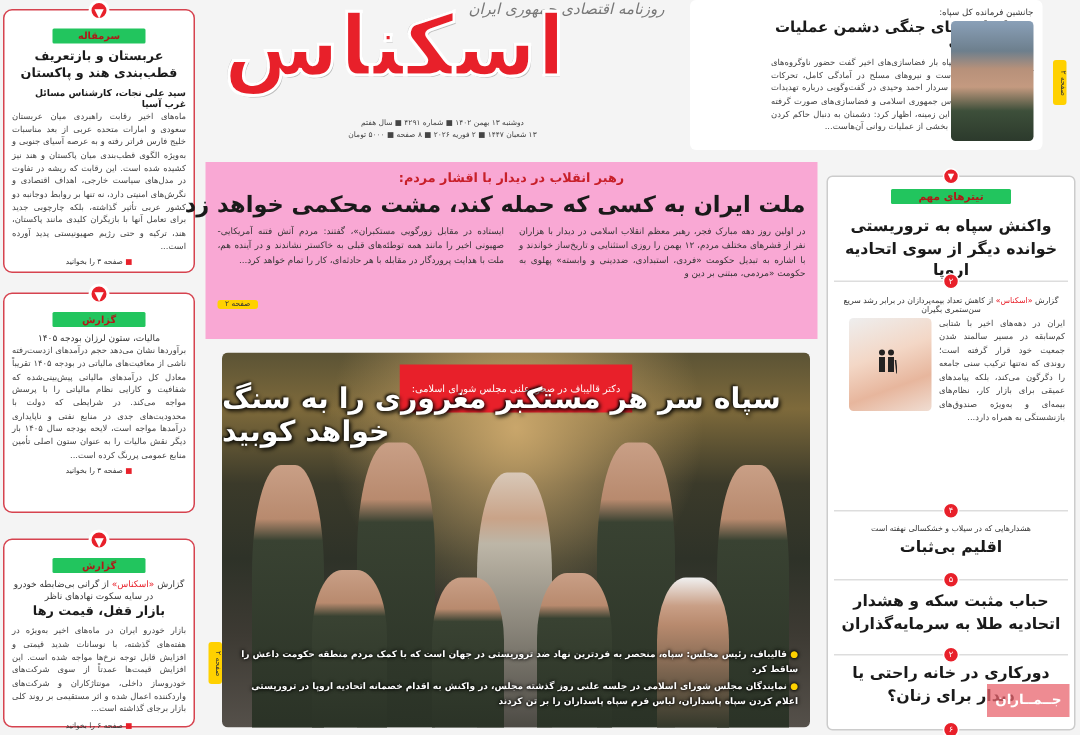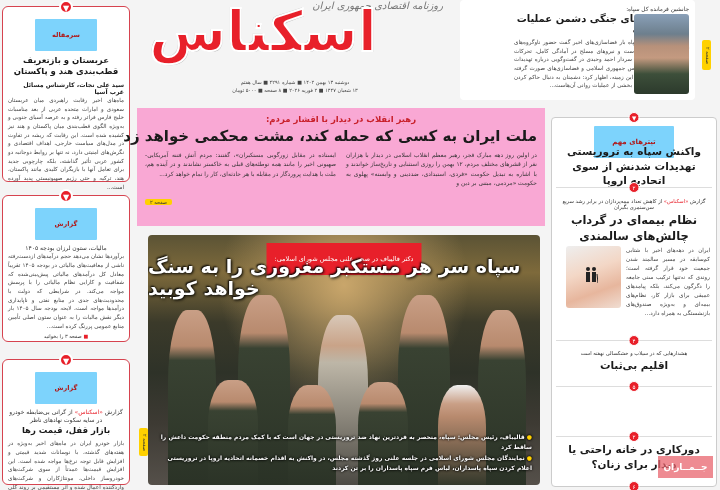--- a/index.html
+++ b/index.html
@@ -4,21 +4,21 @@
 <style>
   * { box-sizing: border-box; margin: 0; padding: 0; }
   html, body { width: 720px; height: 490px; overflow: hidden; background: #f3f3f3; }
   body { font-family: "DejaVu Sans", sans-serif; direction: rtl; position: relative; color: #1a1a1a; }
 
   .page { position: absolute; inset: 0; background: #f4f4f4; }
 
   
   .lbox { position: absolute; left: 2px; width: 128px; background: #fff; border: 1.5px solid #d6434f; border-radius: 6px; padding: 12px 5px 4px 5px; }
   .pin { position: absolute; top: -7px; left: 50%; transform: translateX(-50%); width: 14px; height: 14px; border-radius: 50%; background: #e8202a; color: #fff; font-size: 8px; line-height: 14px; text-align: center; border: 2px solid #fff; }
-  .ytag { display: block; margin: 0 auto 4px auto; width: 62px; background: #7dd3fc; color: #b01818; font-size: 6.5px; text-align: center; padding: 12px 0; border-radius: 1px; font-weight: bold; }
+  .ytag { display: block; margin: 0 auto 4px auto; width: 62px; background: #22c55e; color: #b01818; font-size: 6.5px; text-align: center; padding: 1px 0; border-radius: 1px; font-weight: bold; }
   .lbox h3 { font-size: 8.5px; text-align: center; font-weight: bold; line-height: 1.35; margin-bottom: 3px; }
   .lbox .sub { font-size: 6px; text-align: center; color: #333; line-height: 1.4; }
   .lbox .author { font-size: 6.2px; font-weight: bold; color: #1a1a1a; margin-bottom: 1px; }
   .lbox p { font-size: 5.6px; line-height: 1.55; color: #444; text-align: justify; }
   .lbox .more { font-size: 5px; text-align: center; color: #333; margin-top: 3px; }
   .lbox .more span { color: #e8202a; }
 
   
   .mast { position: absolute; left: 135px; top: 0; width: 320px; height: 108px; }
   .logo { position: absolute; left: 14px; top: 4px; font-size: 56px; font-weight: bold; color: #e8202a; letter-spacing: -2px; -webkit-text-stroke: 2px #fff; text-shadow: 0 0 0 #999, 1px 1px 0 #bbb, -1px -1px 0 #bbb; line-height: 1; font-family: "DejaVu Sans", sans-serif; }
@@ -146,28 +146,27 @@
     </div>
   </div>
   <div class="vtag" style="left:139px;top:428px;height:28px;">صفحه ۲</div>
 
   <div class="rcol">
     <div class="rpin" style="top:-6px;">▼</div>
     <div class="ritem" style="top:8px;">
       <span class="ytag" style="width:80px;font-size:7px;">تیترهای مهم</span>
     </div>
     <div class="ritem" style="top:26px;">
-      <h3>واکنش سپاه به تروریستی تهدیدات شدنش از سوی اتحادیه اروپا</h3>
+      <h3>واکنش سپاه به تروریستی خوانده دیگر از سوی اتحادیه اروپا</h3>
     </div>
     <div class="divider" style="top:69px;"></div>
     <div class="rpin" style="top:64px;">۲</div>
 
     <div class="ritem" style="top:80px;">
       <div class="kick"><span>گزارش</span> <b>«اسکناس»</b> <span>از کاهش تعداد بیمه‌پردازان در برابر رشد سریع سن‌ستمری بگیران</span></div>
-      <h3 style="font-size:11.5px;">نظام بیمه‌ای در گرداب چالش‌های سالمندی</h3>
       <div style="position:relative;height:68px;margin-top:2px;">
         <div class="insurance-img">
           <svg class="elderly" viewBox="0 0 14 18">
               <circle cx="4" cy="3" r="2" fill="#222"></circle>
               <circle cx="10" cy="3" r="2" fill="#222"></circle>
               <rect x="2" y="6" width="4" height="10" fill="#222"></rect>
               <rect x="8" y="6" width="4" height="10" fill="#222"></rect>
               <line x1="13" y1="8" x2="14" y2="17" stroke="#222"></line>
             </svg>
         </div>
@@ -177,20 +176,23 @@
     <div class="divider" style="top:222px;"></div>
     <div class="rpin" style="top:217px;">۴</div>
 
     <div class="ritem" style="top:232px;">
       <div class="kick">هشدارهایی که در سیلاب و خشکسالی نهفته است</div>
       <h3>اقلیم بی‌ثبات</h3>
     </div>
     <div class="divider" style="top:268px;"></div>
     <div class="rpin" style="top:263px;">۵</div>
 
+    <div class="ritem" style="top:276px;">
+      <h3>حباب مثبت سکه و هشدار اتحادیه طلا به سرمایه‌گذاران</h3>
+    </div>
     <div class="divider" style="top:318px;"></div>
     <div class="rpin" style="top:313px;">۲</div>
 
     <div class="ritem" style="top:324px;">
       <h3>دورکاری در خانه راحتی یا دیدار برای زنان؟</h3>
     </div>
     <div class="rpin" style="top:363px;">۶</div>
     <div class="watermark">جــمــاران</div>
   </div>
 

